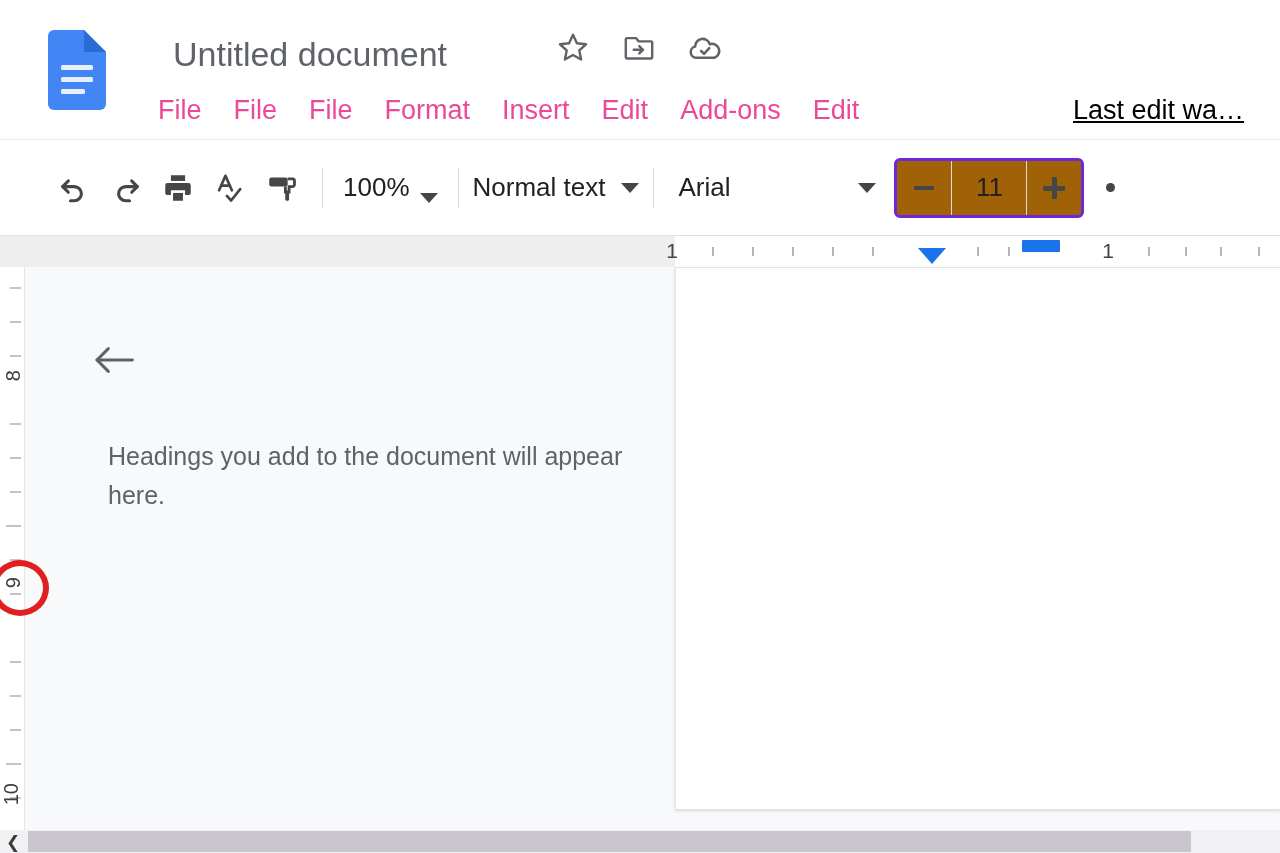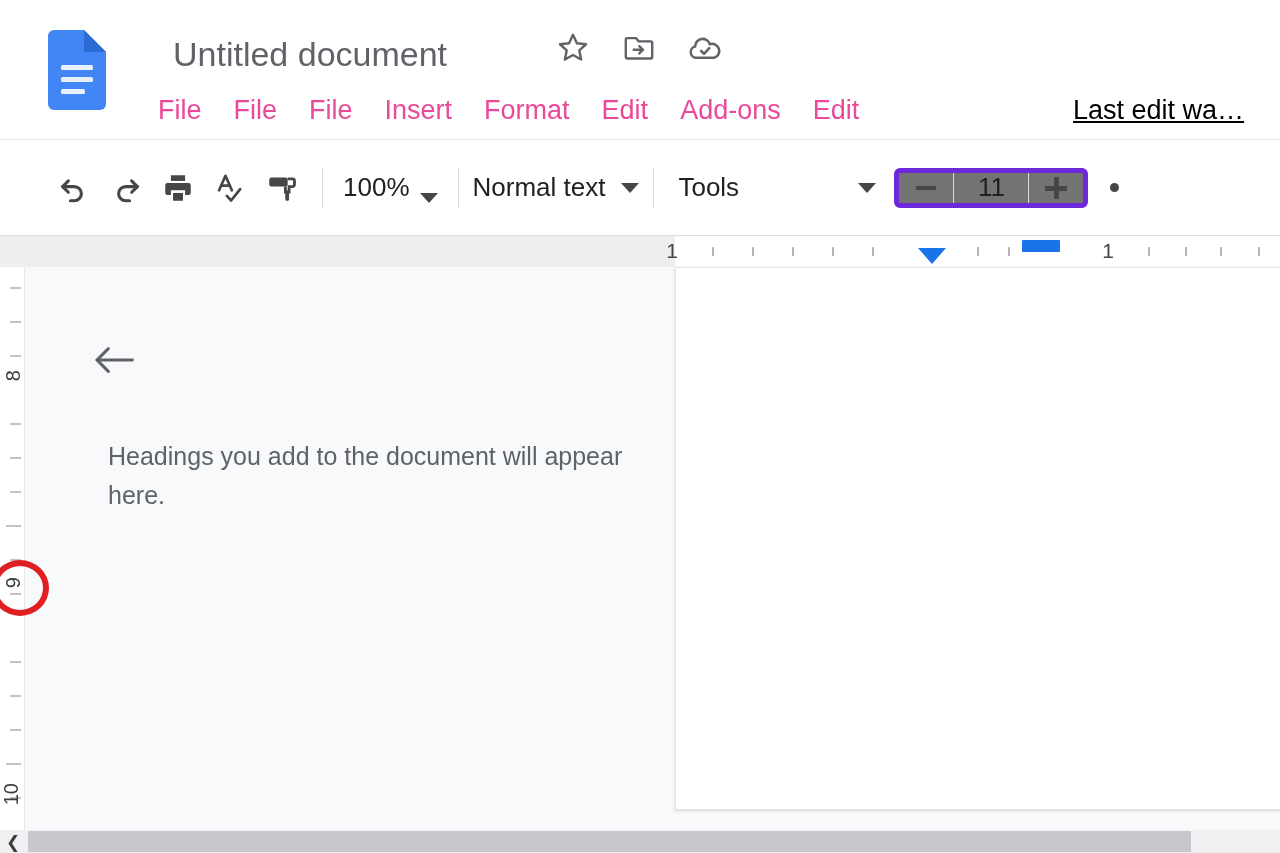--- a/index.html
+++ b/index.html
@@ -73,22 +73,22 @@
   .caret {
     width: 0; height: 0; border-left: 9px solid transparent; border-right: 9px solid transparent;
     border-top: 10px solid #444746; flex:none;
   }
   .tb-style {
     display: flex; align-items: center; gap: 0px; flex:none;
   }
   .tb-style-label { font-size: 26px; color: #202124; white-space: nowrap; }
   .tb-font-label { font-size: 26px; color: #202124; white-space: nowrap; }
   .fontsize-box {
-    display: flex; align-items: center; height: 40px; flex:none;
-    border: 5px solid #6d28d9; border-radius: 6px; overflow: hidden; background:#737373;
+    display: flex; align-items: center; height: 60px; flex:none;
+    border: 3px solid #6d28d9; border-radius: 6px; overflow: hidden; background:#a16207;
   }
   .fs-btn { width: 54px; height: 54px; display:flex; align-items:center; justify-content:center; }
   .fs-val {
     width: 76px; height: 54px; display:flex; align-items:center; justify-content:center;
     font-size: 26px; color:#202124;
     border-left: 1px solid #dadce0; border-right: 1px solid #dadce0;
   }
   .minus-glyph { width: 20px; height: 4px; background: #444746; border-radius:1px; }
   .plus-glyph { position: relative; width: 22px; height: 22px; }
   .plus-glyph:before, .plus-glyph:after {
@@ -227,22 +227,22 @@
           <path d="M6.3 18.2 a3.6 3.6 0 0 1 -.5 -7.1 A4.7 4.7 0 0 1 15 9.6 a3.7 3.7 0 0 1 2.9 8.6 z"></path>
           <path d="M9.6 13.9 l1.8 1.8 3.3 -3.6"></path>
         </svg>
       </span>
     </div>
 
     <div class="menubar">
       <span class="menu-item">File</span>
       <span class="menu-item">File</span>
       <span class="menu-item">File</span>
+      <span class="menu-item">Format</span>
       <span class="menu-item">Insert</span>
-      <span class="menu-item">Format</span>
       <span class="menu-item">Edit</span>
       <span class="menu-item">Add-ons</span>
       <span class="menu-item">Edit</span>
     </div>
 
     <span class="last-edit">Last edit wa…</span>
     <div class="topbar-divider"></div>
   </div>
 
   <div class="toolbar">
@@ -296,21 +296,21 @@
     <div class="tb-sep"></div>
 
     <div class="tb-style" style="gap:16px;">
       <span class="tb-style-label">Normal text</span>
       <span class="caret"></span>
     </div>
 
     <div class="tb-sep"></div>
 
     <div class="tb-style" style="width:208px;justify-content:space-between;padding-left:10px;">
-      <span class="tb-font-label">Tools</span>
+      <span class="tb-font-label">Arial</span>
       <span class="caret"></span>
     </div>
 
     <div style="width:18px;flex:none;"></div>
 
     <div class="fontsize-box">
       <span class="fs-btn">
         <span class="minus-glyph"></span>
       </span>
       <span class="fs-val">11</span>

